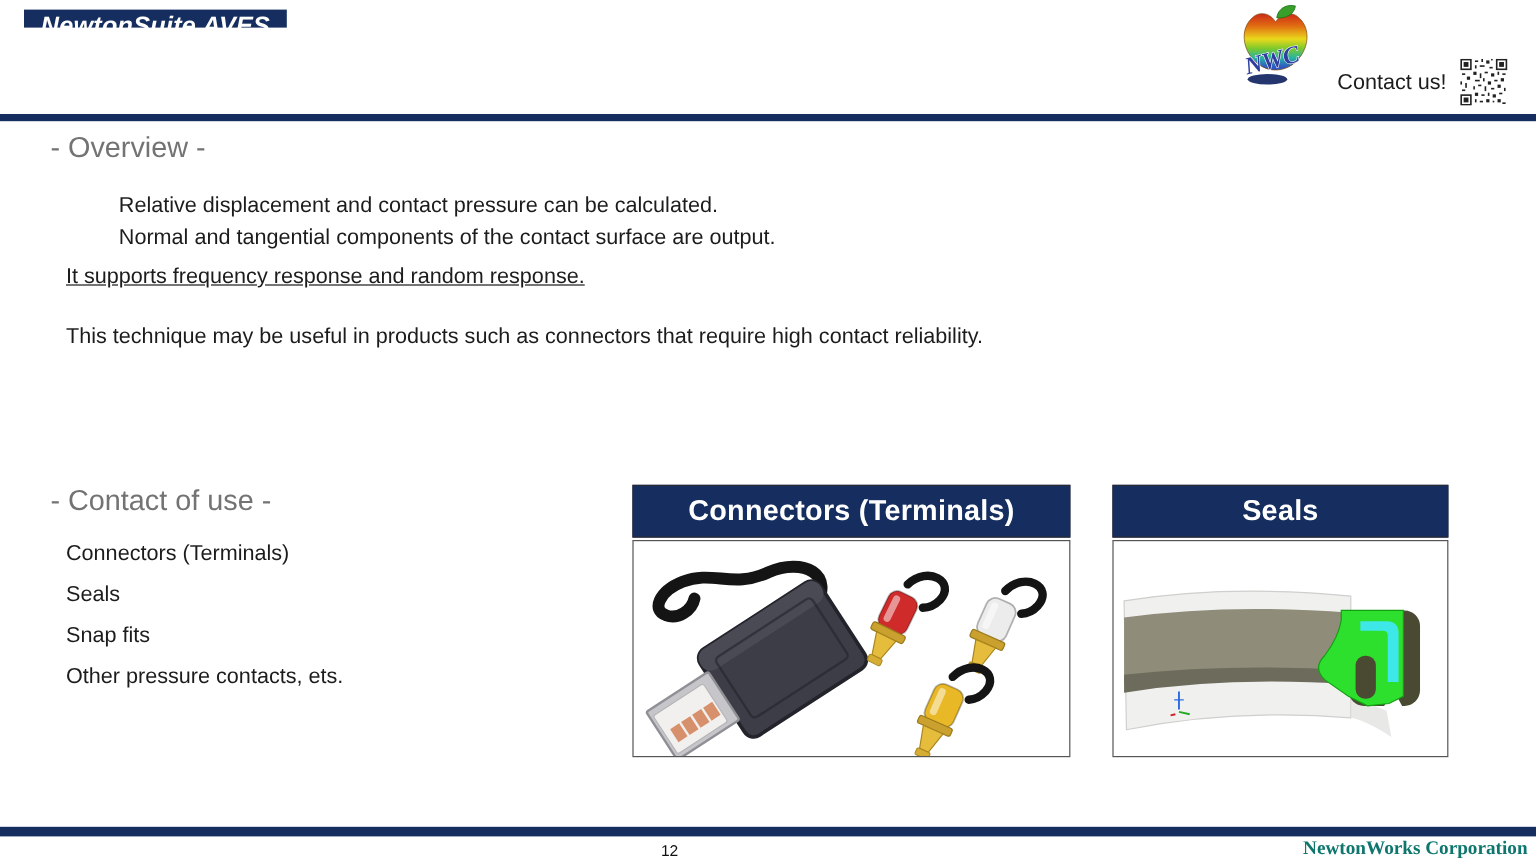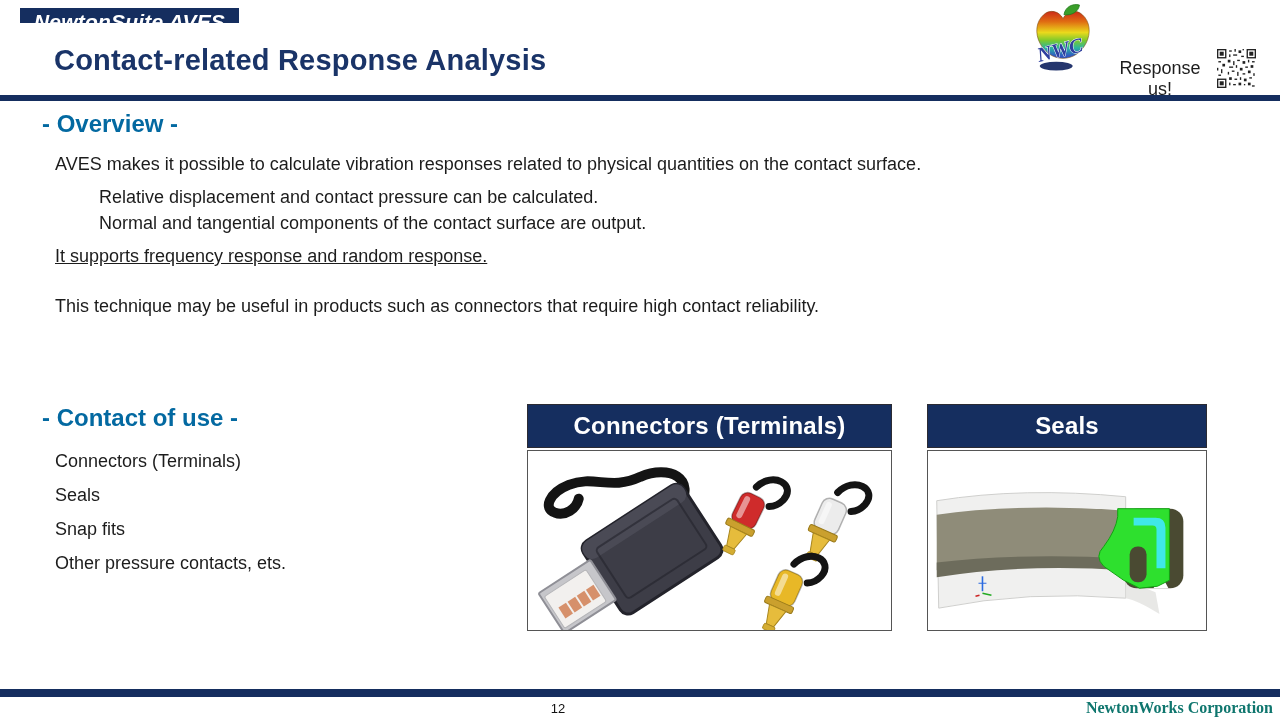--- a/index.html
+++ b/index.html
@@ -23,21 +23,21 @@
   .logo-apple { position:absolute; left:1032px; top:1px; }
   .brand {
     position:absolute; left:1092px; top:8px; color:#3434a4; font-size:25px;
     font-weight:800; letter-spacing:-0.4px; text-shadow:1px 1px 0 rgba(27,27,110,0.55);
   }
   .contact { position:absolute; left:1108px; top:58px; width:104px; text-align:center;
     font-size:18px; color:#1d1d1d; }
   .qr { position:absolute; left:1216px; top:49px; }
 
   
-  .sec-heading { position:absolute; color:#0369a1; font-size:24px; font-weight:bold; }
+  .sec-heading { position:absolute; color:#737373; font-size:24px; font-weight:normal; }
   .overview-heading { left:42px; top:110px; }
   .overview-body { position:absolute; left:55px; top:151px; width:960px;
     font-size:18px; line-height:26px; color:#1c1c1c; }
   .overview-body .para-1 { margin-top:7px;margin-left:44px; }
   .overview-body .para-2 { margin-top:7px;text-decoration:underline; }
   .overview-body .para-3 { margin-top:24px; }
   .line { display:block; }
 
   
   .examples-heading { left:42px; top:404px; }
@@ -60,41 +60,40 @@
     font-size:13px; color:#111; }
   .company { position:absolute; right:7px; top:699px; color:#0f766e; font-size:16px;
     font-weight:bold; font-family:"Liberation Serif", serif; }
 </style>
 </head>
 <body>
 
 <div class="slide">
 
   <div class="badge">NewtonSuite AVES</div>
-  <div class="page-title">Contact-related Response Analysis</div>
   <div class="divider"></div>
 
   <svg class="logo-apple" width="62" height="74" viewBox="0 0 64 74">
     <defs>
       <linearGradient id="contour" x1="0" y1="0" x2="0" y2="1">
         <stop offset="0" stop-color="#cc2a18"></stop>
         <stop offset="0.22" stop-color="#e06d12"></stop>
         <stop offset="0.45" stop-color="#ead91c"></stop>
         <stop offset="0.62" stop-color="#7cc92c"></stop>
         <stop offset="0.78" stop-color="#2ab5a0"></stop>
         <stop offset="0.95" stop-color="#2f56c4"></stop>
       </linearGradient>
     </defs>
     <ellipse cx="25" cy="66" rx="17" ry="4.5" fill="#25366e"></ellipse>
     <path d="M32,17 C36,9 46,7 52,13 C60,20 61,32 56,42 C51,52 42,58 32,58 C22,58 13,52 8,42 C3,32 4,20 12,13 C18,7 28,9 32,17 Z" fill="url(#contour)" stroke="#7a4a10" stroke-width="0.6"></path>
     <path d="M33,13 C34,5 42,1 49,3 C48,10 41,14 33,13 Z" fill="#3a9e2a" stroke="#1f7a18" stroke-width="0.8"></path>
     <text x="5" y="57" font-size="21" font-style="italic" font-weight="bold" font-family="Liberation Serif, serif" fill="#2f3f9f" stroke="#ffffff" stroke-width="0.9" paint-order="stroke" transform="rotate(-14 26 50)">NWC</text>
   </svg>
 
-  <div class="contact">Response us!</div>
+  <div class="contact">Contact us!</div>
 
   <svg class="qr" width="41" height="39" viewBox="0 0 29 29">
     <rect x="0" y="0" width="29" height="29" fill="#fff"></rect>
     <g fill="#222">
       <rect x="0" y="0" width="7" height="7"></rect>
         <rect x="22" y="0" width="7" height="7"></rect>
         <rect x="0" y="22" width="7" height="7"></rect>
       <rect x="1" y="1" width="5" height="5" fill="#fff"></rect>
         <rect x="23" y="1" width="5" height="5" fill="#fff"></rect>
         <rect x="1" y="23" width="5" height="5" fill="#fff"></rect>
@@ -139,23 +138,20 @@
         <rect x="12" y="26" width="2" height="1"></rect>
         <rect x="16" y="25" width="2" height="2"></rect>
         <rect x="20" y="26" width="1" height="1"></rect>
         <rect x="23" y="25" width="2" height="2"></rect>
         <rect x="26" y="27" width="2" height="1"></rect>
     </g>
   </svg>
 
   <div class="sec-heading overview-heading">- Overview -</div>
   <div class="overview-body">
-    <p class="para-0">
-      <span class="line">AVES makes it possible to calculate vibration responses related to physical quantities on the contact surface.</span>
-    </p>
     <p class="para-1">
       <span class="line">Relative displacement and contact pressure can be calculated.</span>
       <span class="line">Normal and tangential components of the contact surface are output.</span>
     </p>
     <p class="para-2">
       <span class="line">It supports frequency response and random response.</span>
     </p>
     <p class="para-3">
       <span class="line">This technique may be useful in products such as connectors that require high contact reliability.</span>
     </p>

